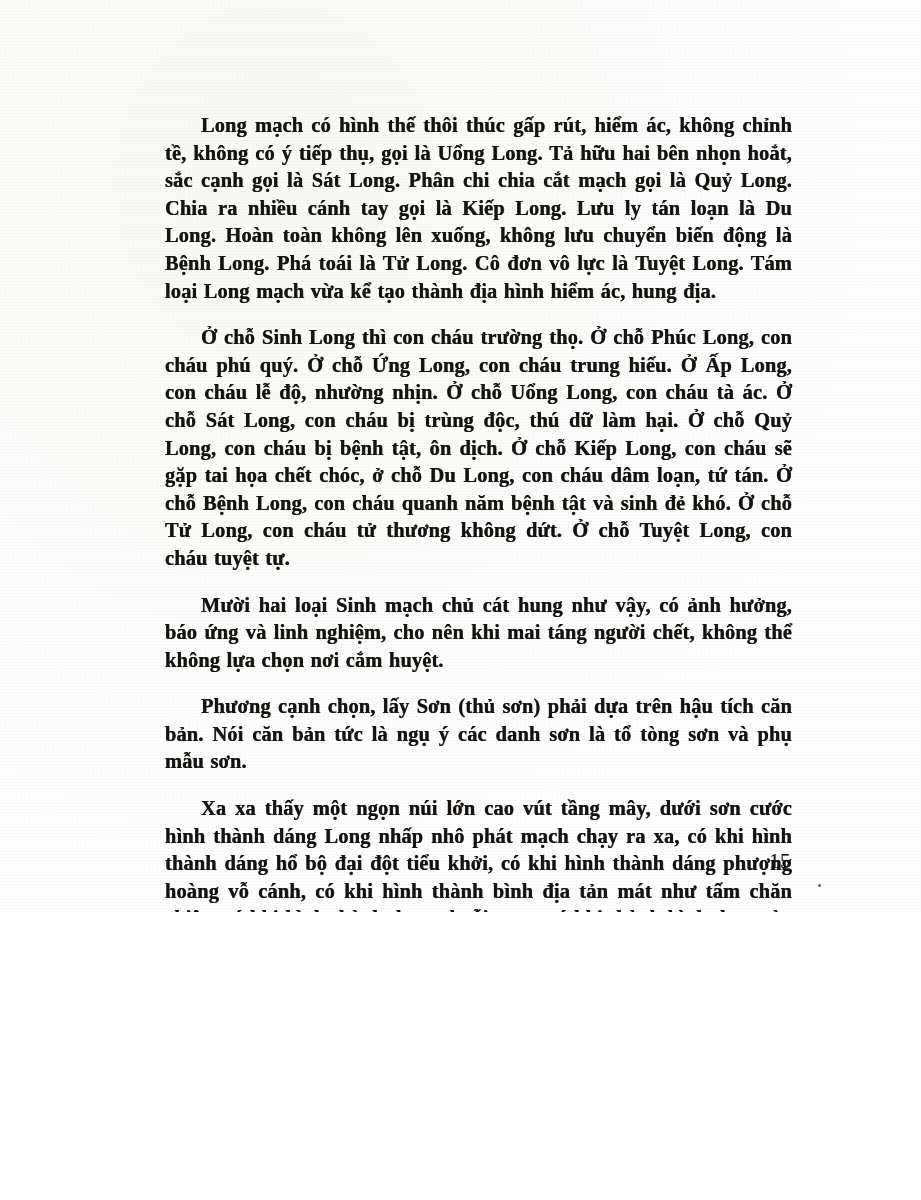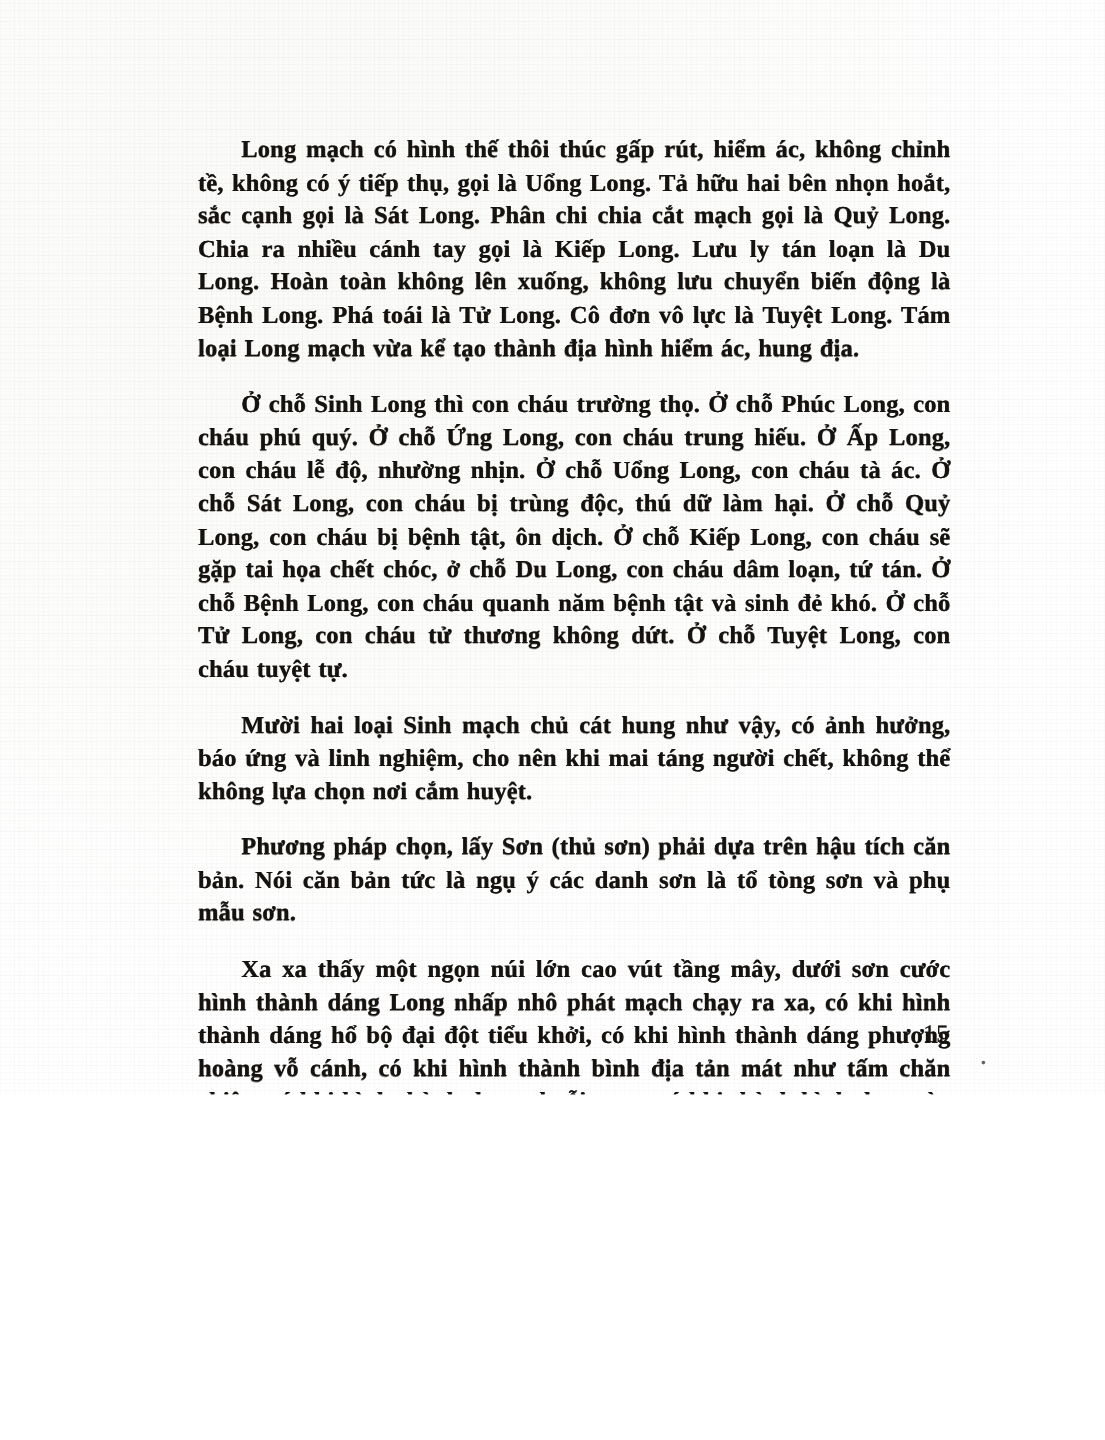--- a/index.html
+++ b/index.html
@@ -103,21 +103,21 @@
 </style>
 </head>
 <body>
 
 <div class="page">
 
   <div class="textblock">
     <p class="para">Long mạch có hình thế thôi thúc gấp rút, hiểm ác, không chỉnh tề, không có ý tiếp thụ, gọi là Uổng Long. Tả hữu hai bên nhọn hoắt, sắc cạnh gọi là Sát Long. Phân chi chia cắt mạch gọi là Quỷ Long. Chia ra nhiều cánh tay gọi là Kiếp Long. Lưu ly tán loạn là Du Long. Hoàn toàn không lên xuống, không lưu chuyển biến động là Bệnh Long. Phá toái là Tử Long. Cô đơn vô lực là Tuyệt Long. Tám loại Long mạch vừa kể tạo thành địa hình hiểm ác, hung địa.</p>
     <p class="para">Ở chỗ Sinh Long thì con cháu trường thọ. Ở chỗ Phúc Long, con cháu phú quý. Ở chỗ Ứng Long, con cháu trung hiếu. Ở Ấp Long, con cháu lễ độ, nhường nhịn. Ở chỗ Uổng Long, con cháu tà ác. Ở chỗ Sát Long, con cháu bị trùng độc, thú dữ làm hại. Ở chỗ Quỷ Long, con cháu bị bệnh tật, ôn dịch. Ở chỗ Kiếp Long, con cháu sẽ gặp tai họa chết chóc, ở chỗ Du Long, con cháu dâm loạn, tứ tán. Ở chỗ Bệnh Long, con cháu quanh năm bệnh tật và sinh đẻ khó. Ở chỗ Tử Long, con cháu tử thương không dứt. Ở chỗ Tuyệt Long, con cháu tuyệt tự.</p>
     <p class="para">Mười hai loại Sinh mạch chủ cát hung như vậy, có ảnh hưởng, báo ứng và linh nghiệm, cho nên khi mai táng người chết, không thể không lựa chọn nơi cắm huyệt.</p>
-    <p class="para">Phương pháp chọn, lấy Sơn (thủ sơn) phải dựa trên hậu tích căn bản. Nói căn bản tức là ngụ ý các danh sơn là tổ tòng sơn và phụ mẫu sơn.</p>
+    <p class="para">Phương cạnh chọn, lấy Sơn (thủ sơn) phải dựa trên hậu tích căn bản. Nói căn bản tức là ngụ ý các danh sơn là tổ tòng sơn và phụ mẫu sơn.</p>
     <p class="para">Xa xa thấy một ngọn núi lớn cao vút tầng mây, dưới sơn cước hình thành dáng Long nhấp nhô phát mạch chạy ra xa, có khi hình thành dáng hổ bộ đại đột tiểu khởi, có khi hình thành dáng phượng hoàng vỗ cánh, có khi hình thành bình địa tản mát như tấm chăn chiên, có khi hình thành dạng chuỗi ngọc, có khi thành hình dạng tòa nhà lầu nguy nga, thôi thì đủ hàng ngàn lý do để quy về một điểm nào đó, nên mới có thể đàm luận về những điều liên quan đến phong thủy địa lý.</p>
   </div>
 
   <div class="folio">15</div>
 
   <div class="speck speck-left"></div>
   <div class="speck speck-right"></div>
   <div class="speck speck-mid"></div>
 
   <div class="grain"></div>

